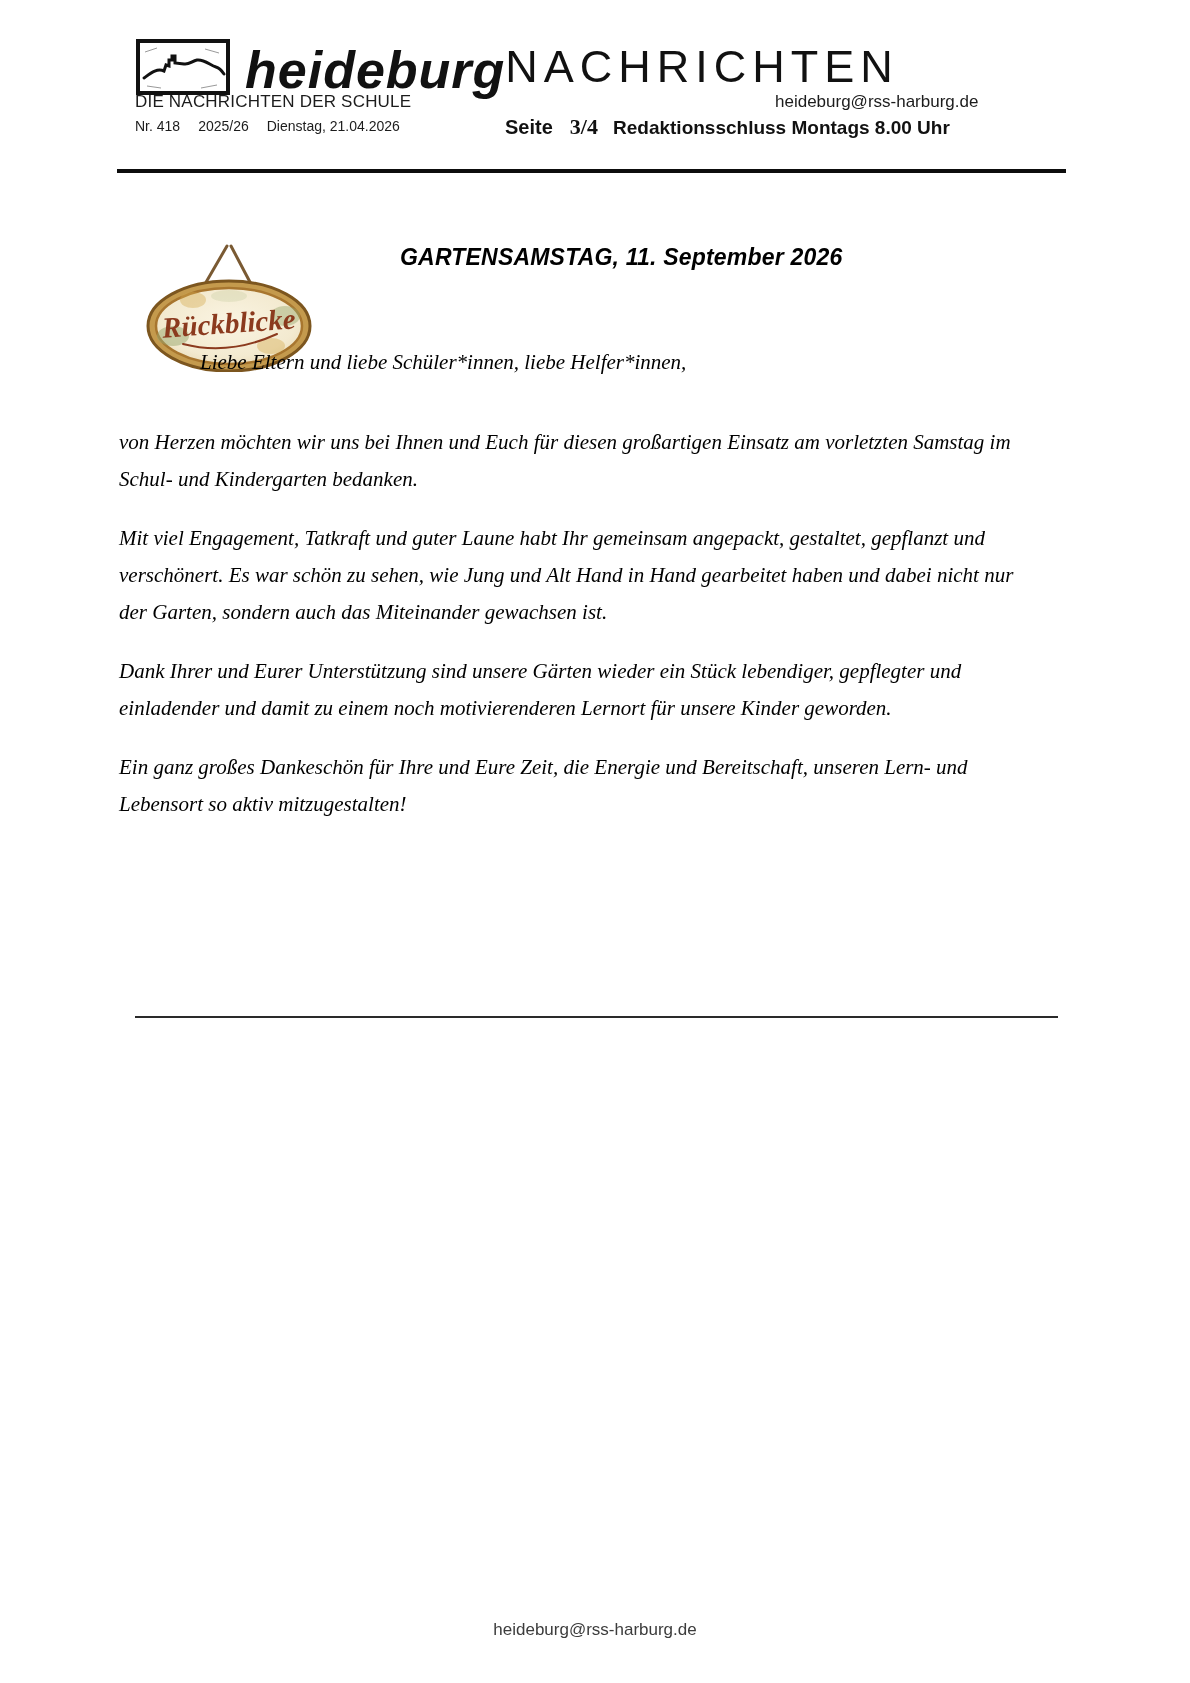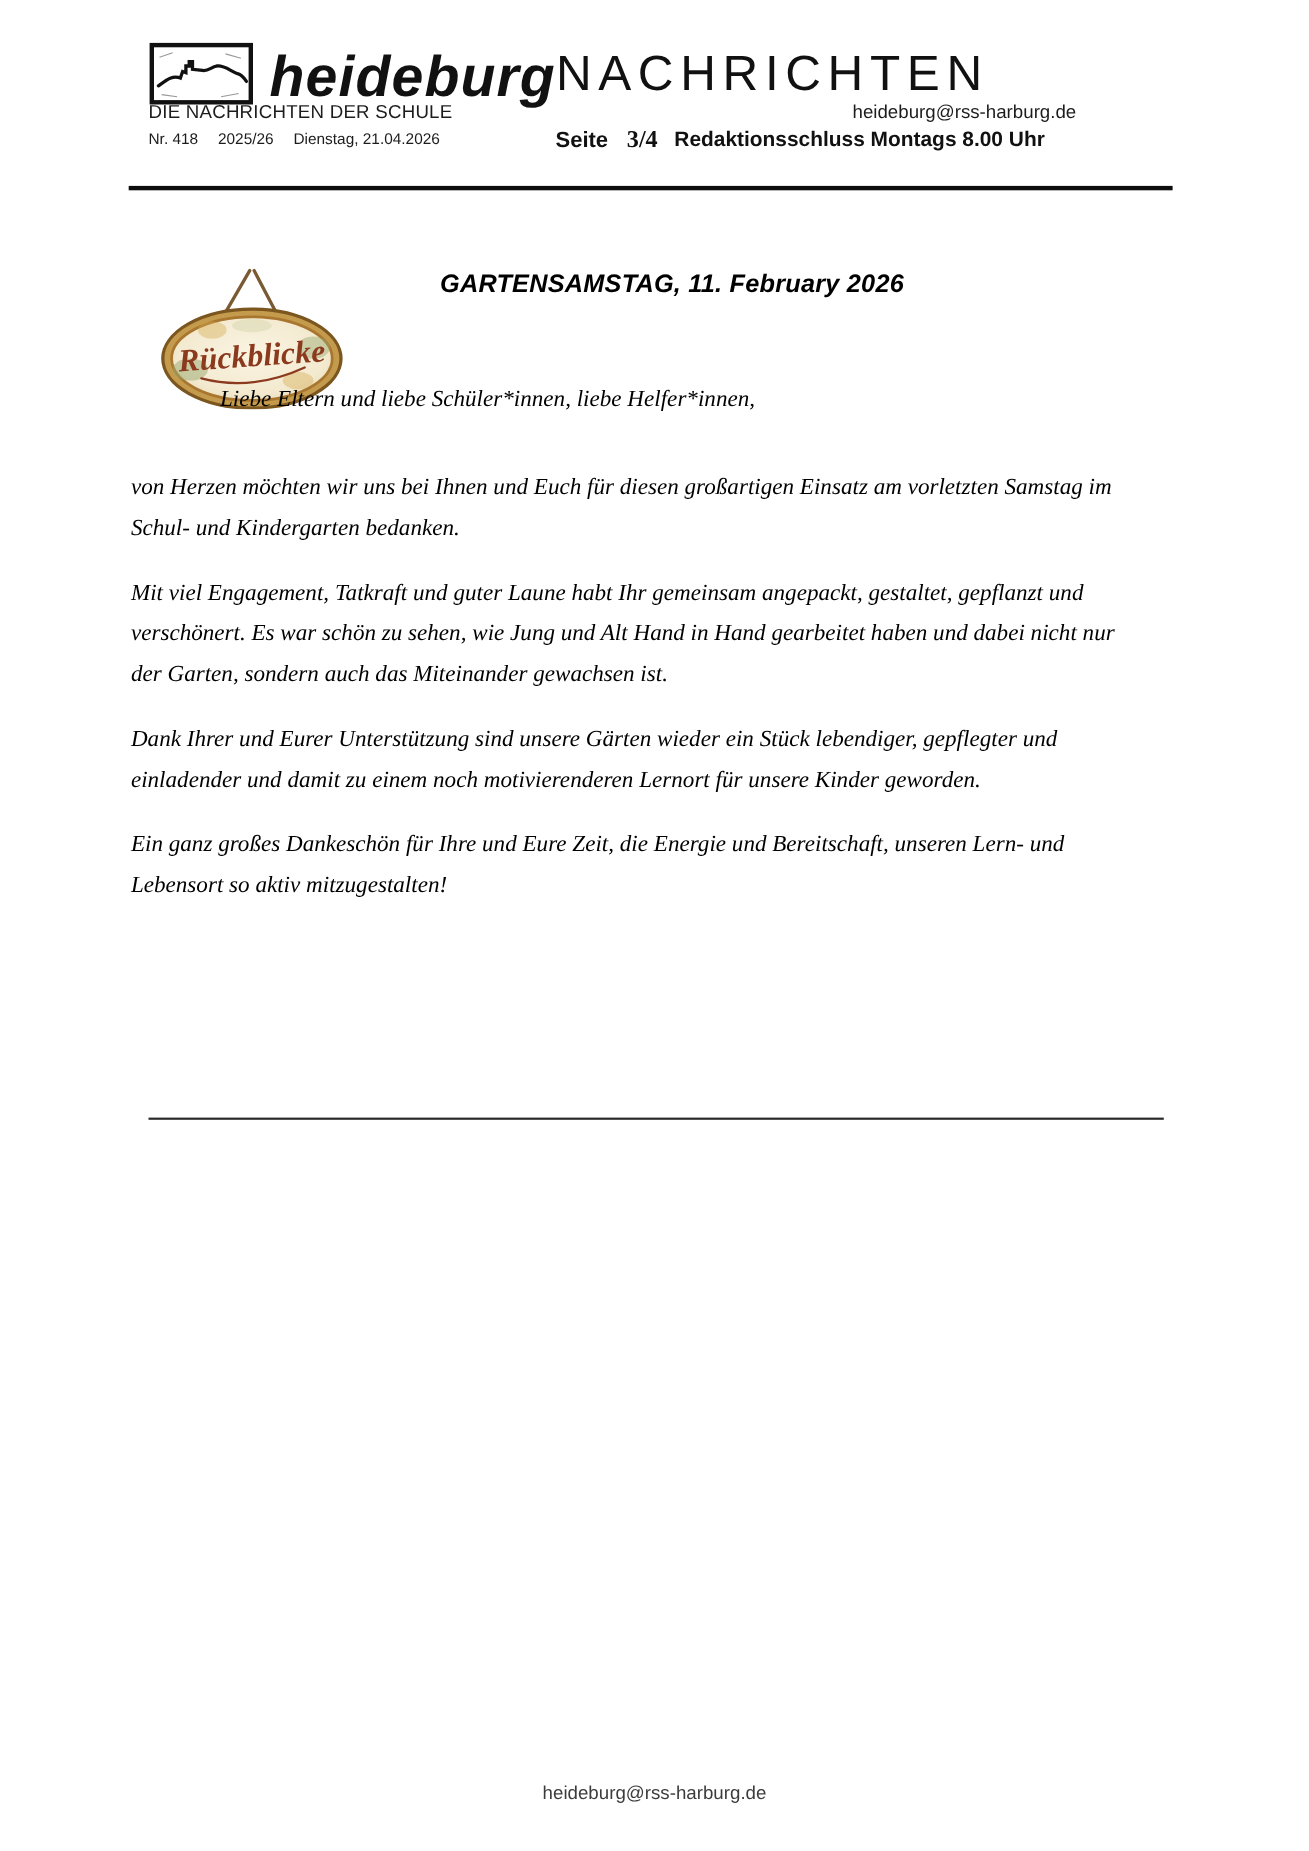--- a/index.html
+++ b/index.html
@@ -107,21 +107,21 @@
       <ellipse cx="142" cy="76" rx="15" ry="10" fill="#9aa86f" opacity="0.45"></ellipse>
       <ellipse cx="50" cy="60" rx="13" ry="8" fill="#d4a94e" opacity="0.4"></ellipse>
       <ellipse cx="128" cy="106" rx="14" ry="8" fill="#d4a94e" opacity="0.4"></ellipse>
       <ellipse cx="86" cy="56" rx="18" ry="6" fill="#c9cfa3" opacity="0.35"></ellipse>
 
       <text x="86" y="93" text-anchor="middle" transform="rotate(-4 86 86)" font-family="Liberation Serif, serif" font-style="italic" font-weight="bold" font-size="29" fill="#8b3a1e">Rückblicke</text>
       <path d="M40,104 Q86,116 134,94" fill="none" stroke="#8b3a1e" stroke-width="2" stroke-linecap="round"></path>
     </svg>
   </div>
 
-  <div class="article-title">GARTENSAMSTAG, 11. February 2026</div>
+  <div class="article-title">GARTENSAMSTAG, 11. September 2026</div>
 
   <div class="salutation serif-it">Liebe Eltern und liebe Schüler*innen, liebe Helfer*innen,</div>
 
   <div class="body-copy serif-it">
     <p>von Herzen möchten wir uns bei Ihnen und Euch für diesen großartigen Einsatz am vorletzten Samstag im Schul- und Kindergarten bedanken.</p>
     <p>Mit viel Engagement, Tatkraft und guter Laune habt Ihr gemeinsam angepackt, gestaltet, gepflanzt und verschönert. Es war schön zu sehen, wie Jung und Alt Hand in Hand gearbeitet haben und dabei nicht nur der Garten, sondern auch das Miteinander gewachsen ist.</p>
     <p>Dank Ihrer und Eurer Unterstützung sind unsere Gärten wieder ein Stück lebendiger, gepflegter und einladender und damit zu einem noch motivierenderen Lernort für unsere Kinder geworden.</p>
     <p>Ein ganz großes Dankeschön für Ihre und Eure Zeit, die Energie und Bereitschaft, unseren Lern- und Lebensort so aktiv mitzugestalten!</p>
   </div>
 

